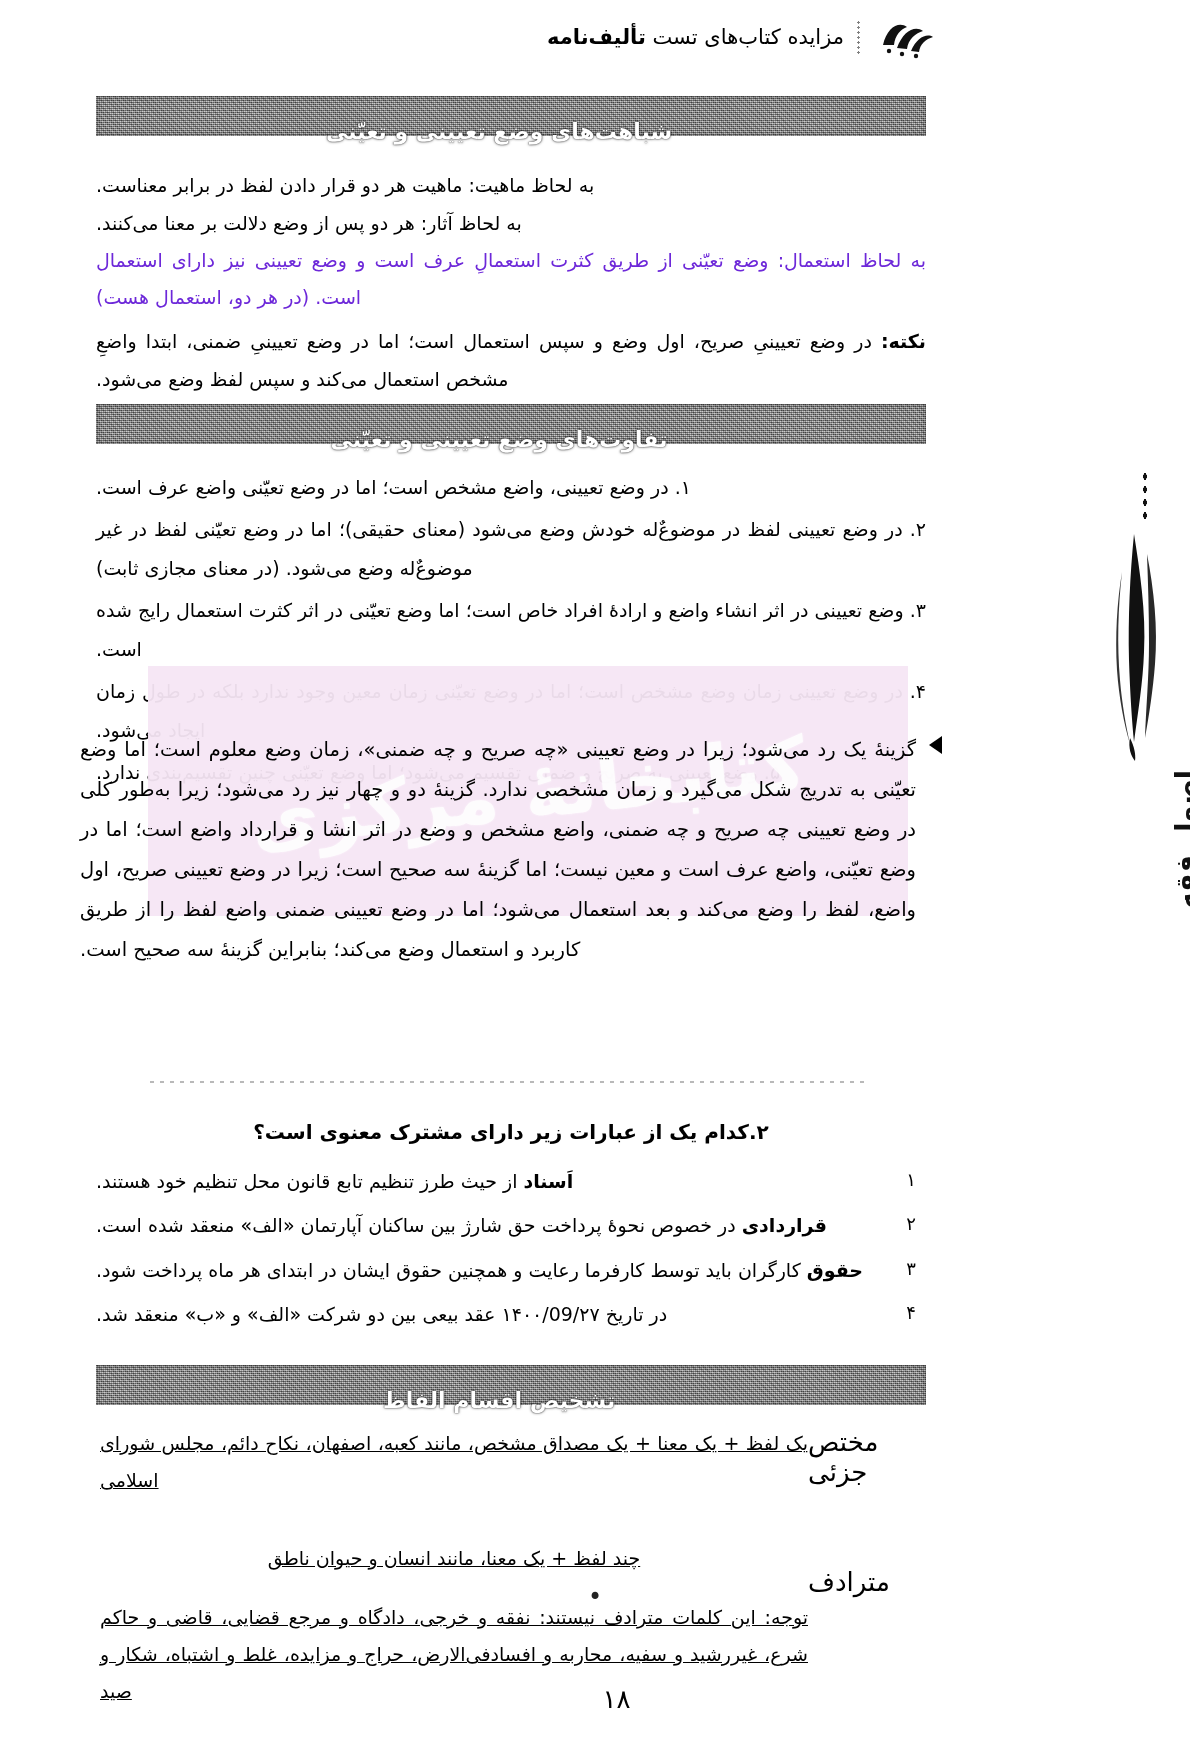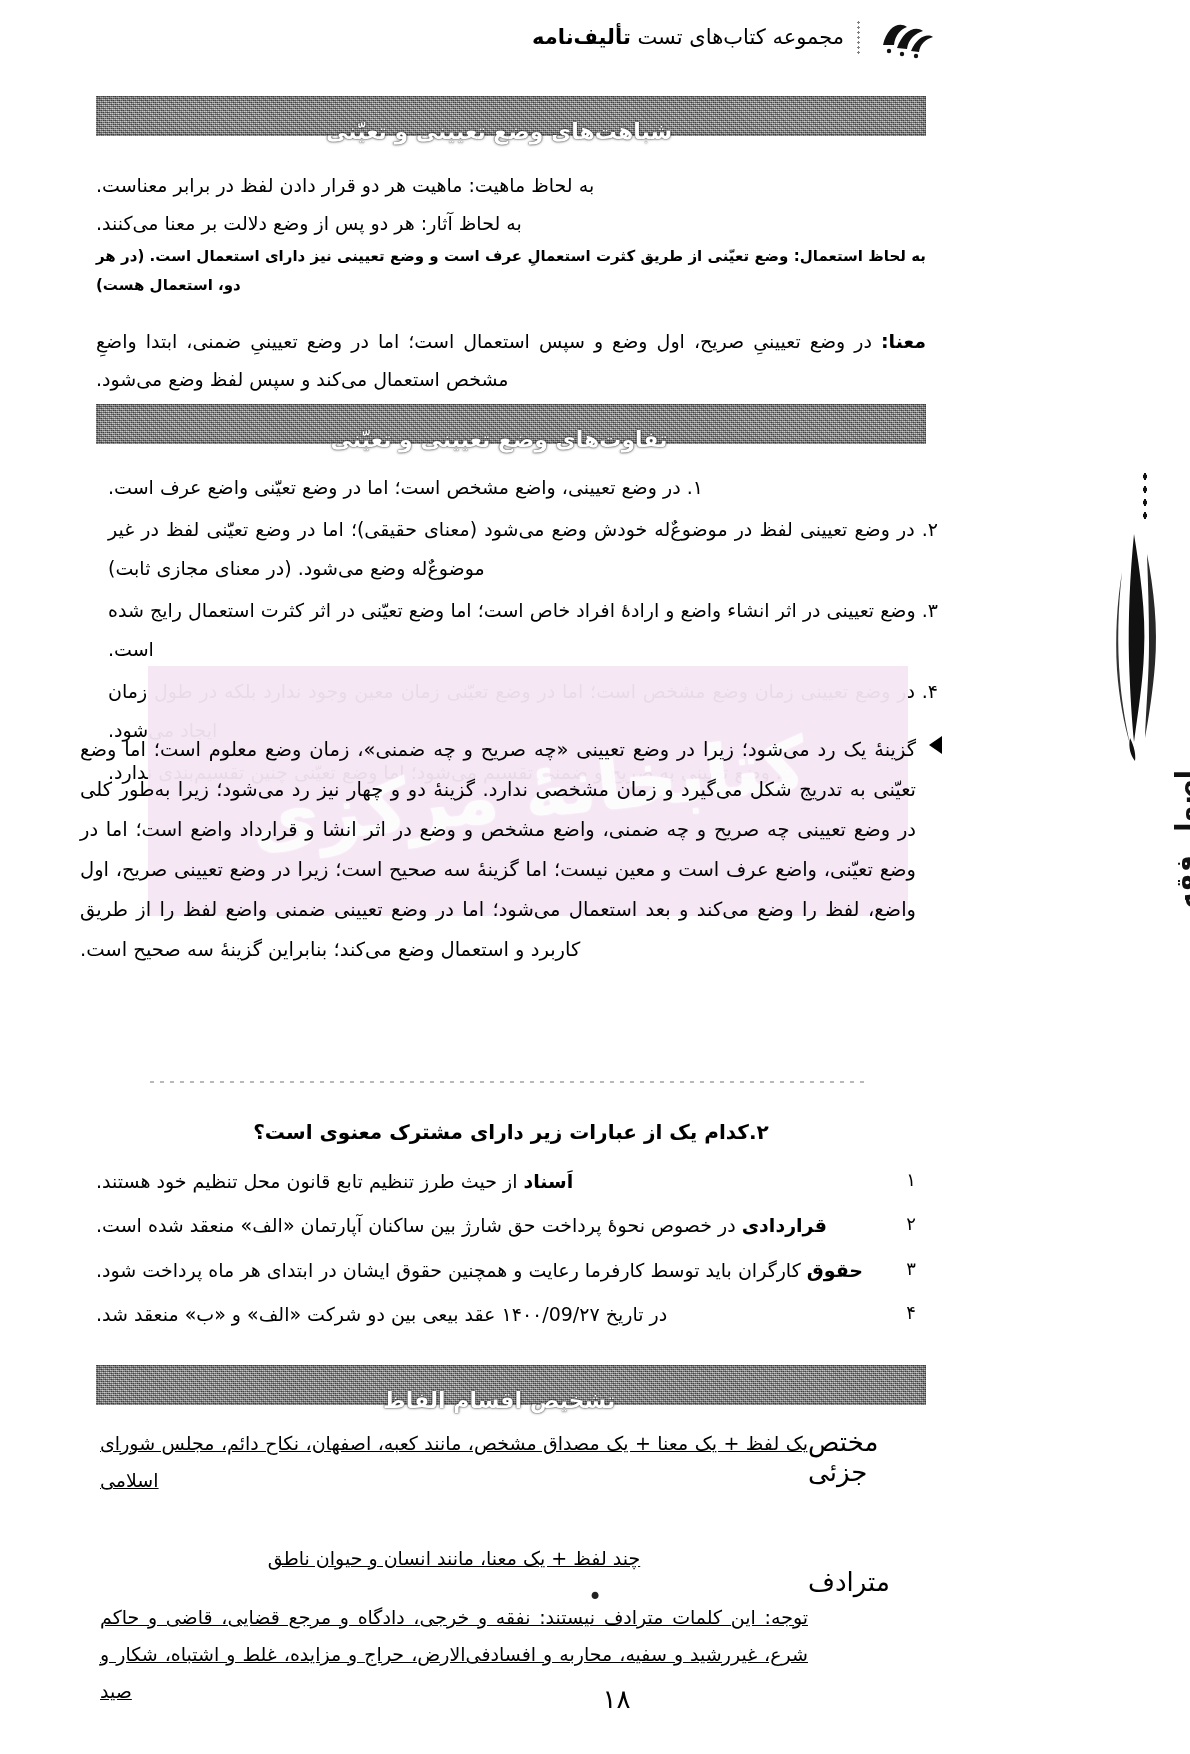--- a/index.html
+++ b/index.html
@@ -80,44 +80,43 @@
     transform:translateX(-12px);
     margin-top:30px;
   }
 
   
   .txt{
     position:absolute;
     direction:rtl;
     text-align:justify;
     text-align-last:left;
-    font-size:15px;
+    font-size:19px;
     line-height:1.95;
-    color:#000000;
-    font-weight:bold;
+    color:#6d28d9;
   }
 
   .block{
     position:absolute;
     left:96px;
     width:830px;
     direction:rtl;
     font-size:19px;
     line-height:2.0;
   }
   .line{
     display:block;
     white-space:nowrap;
     text-align:left;
   }
 
   
   .numlist{
     position:absolute;
-    left:108px;width:830px;
+    left:96px;width:830px;
     direction:rtl;
     font-size:19px;
     line-height:2.05;
   }
   .numlist .li{
     display:block;
     text-align:justify;
     text-align-last:left;
     margin:0 0 3px 0;
   }
@@ -313,36 +312,36 @@
           <path d="M6 30 C10 12, 22 6, 30 12 C24 14, 18 20, 17 30 Z"></path>
           <path d="M20 33 C26 16, 38 10, 46 16 C39 18, 31 24, 30 34 Z"></path>
           <path d="M34 36 C40 22, 50 18, 56 22 C49 24, 43 29, 42 37 Z"></path>
           <circle cx="12" cy="36" r="2.2"></circle>
           <circle cx="25" cy="39" r="2.2"></circle>
           <circle cx="39" cy="41" r="2.2"></circle>
         </g>
       </svg>
     </div>
     <div class="dot-rule"></div>
-    <div class="masthead-title"><span>مجموعه کتاب‌های تست </span><b>تألیف‌نامه</b></div>
+    <div class="masthead-title"><span>مزایده کتاب‌های تست </span><b>تألیف‌نامه</b></div>
   </div>
 
   <div class="band" style="top:96px">
     <span class="band-text">شباهت‌های وضع تعیینی و تعیّنی</span>
   </div>
 
   <div class="block" style="top:166px">
     <span class="line">به لحاظ ماهیت: ماهیت هر دو قرار دادن لفظ در برابر معناست.</span>
     <span class="line">به لحاظ آثار: هر دو پس از وضع دلالت بر معنا می‌کنند.</span>
     <div class="txt" style="position:relative;left:0;width:830px;top:0;text-align:justify;text-align-last:left;">به لحاظ استعمال: وضع تعیّنی از طریق کثرت استعمالِ عرف است و وضع تعیینی نیز دارای استعمال است. (در هر دو، استعمال هست)</div>
   </div>
 
   <div class="block" style="top:322px">
     <div style="text-align:justify;text-align-last:left;">
-      <b>معنا:</b><span> در وضع تعیینیِ صریح، اول وضع و سپس استعمال است؛ اما در وضع تعیینیِ ضمنی، ابتدا واضعِ مشخص استعمال می‌کند و سپس لفظ وضع می‌شود.</span>
+      <b>نکته:</b><span> در وضع تعیینیِ صریح، اول وضع و سپس استعمال است؛ اما در وضع تعیینیِ ضمنی، ابتدا واضعِ مشخص استعمال می‌کند و سپس لفظ وضع می‌شود.</span>
     </div>
   </div>
 
   <div class="band" style="top:404px">
     <span class="band-text">تفاوت‌های وضع تعیینی و تعیّنی</span>
   </div>
 
   <div class="numlist" style="top:468px">
     <span class="li">۱. در وضع تعیینی، واضع مشخص است؛ اما در وضع تعیّنی واضع عرف است.</span>
     <span class="li">۲. در وضع تعیینی لفظ در موضوعٌ‌له خودش وضع می‌شود (معنای حقیقی)؛ اما در وضع تعیّنی لفظ در غیر موضوعٌ‌له وضع می‌شود. (در معنای مجازی ثابت)</span>

